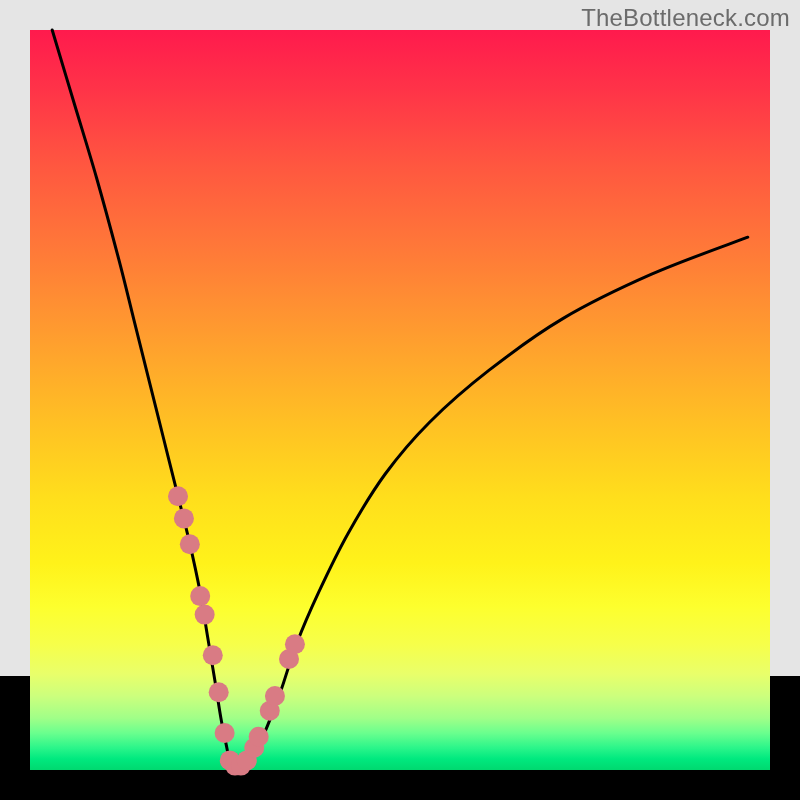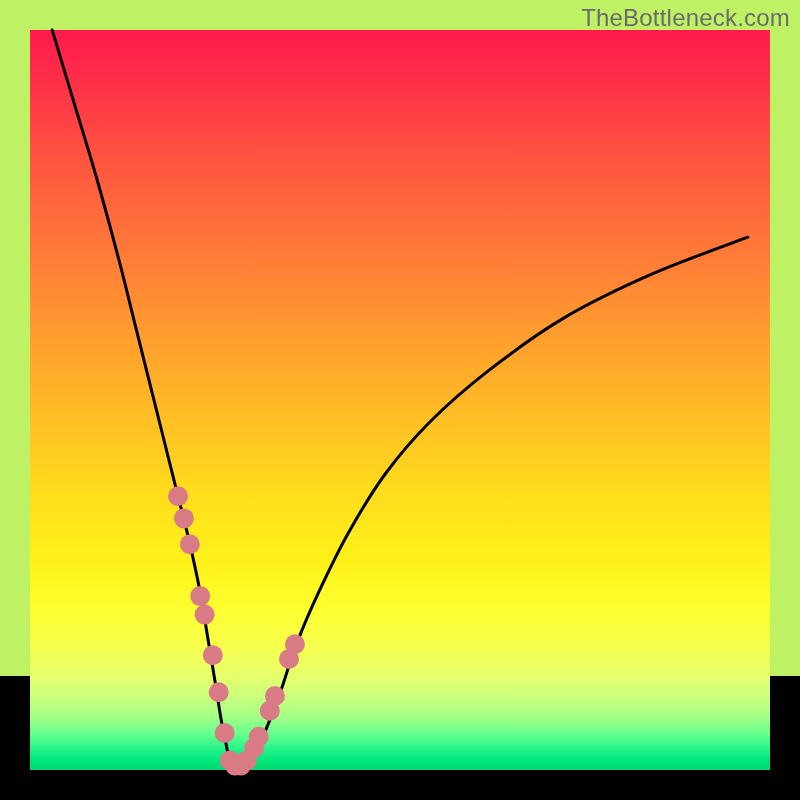--- a/index.html
+++ b/index.html
@@ -8,21 +8,21 @@
     width: 800px;
     height: 800px;
     overflow: hidden;
     background: #000;
     font-family: Arial, Helvetica, sans-serif;
   }
   .frame {
     position: relative;
     width: 800px;
     height: 676px;
-    background: #bef264;
+    background: #e5e5e5;
     text-align: right;
   }
   .plot-area {
     position: absolute;
     left: 30px;
     top: 30px;
     width: 740px;
     height: 740px;
     background: linear-gradient(to bottom,
       #ff1a4d 0%,

